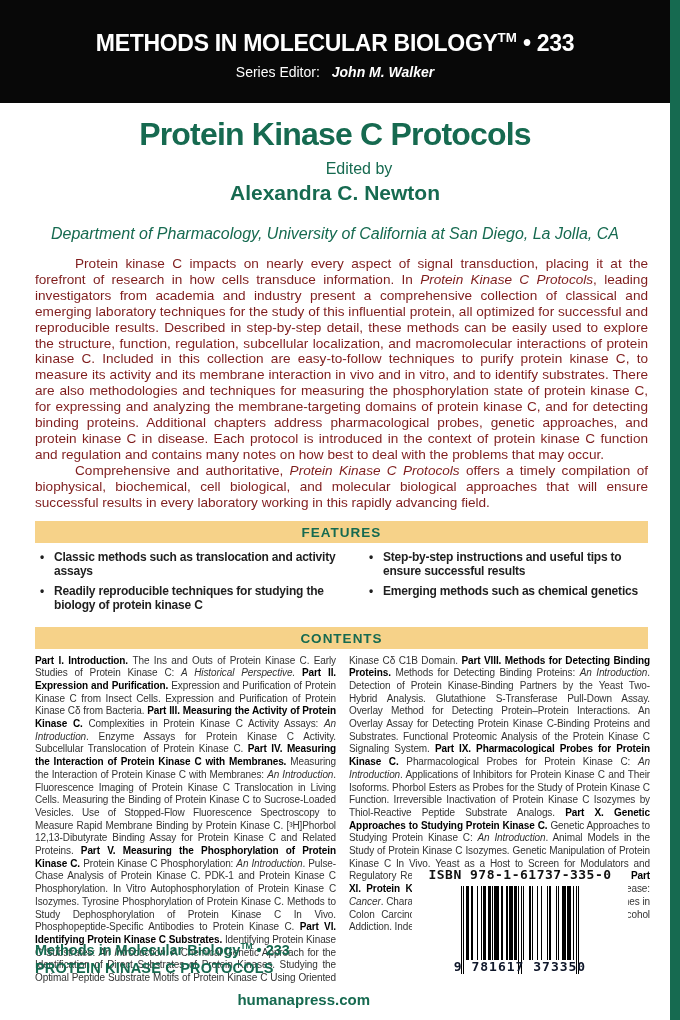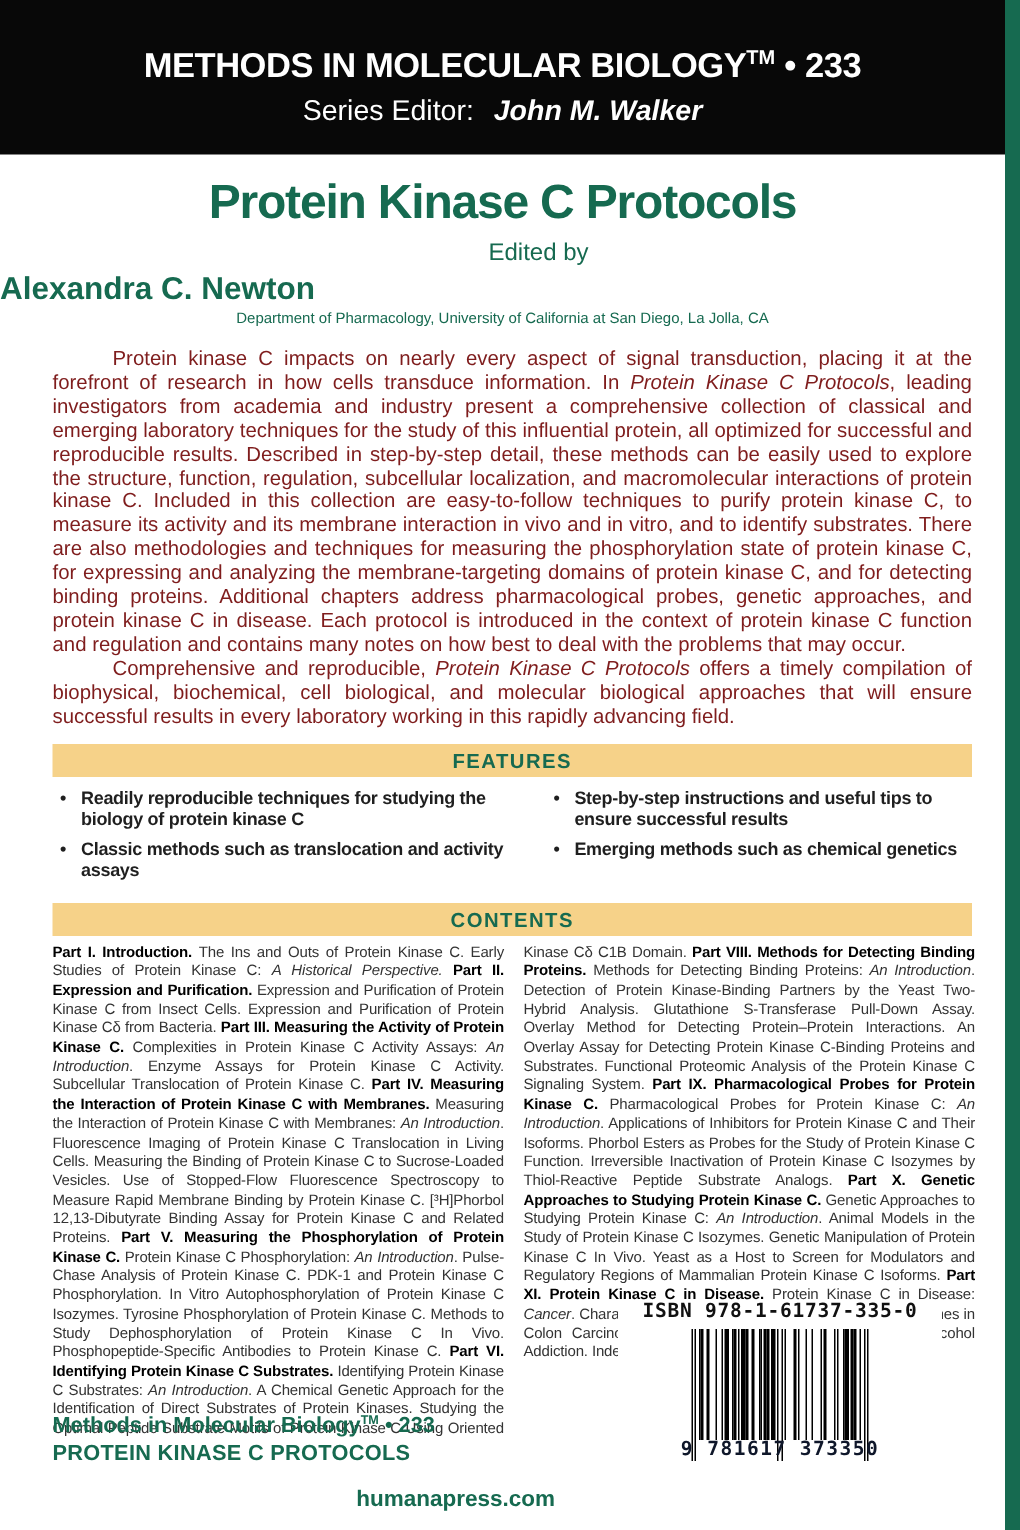--- a/index.html
+++ b/index.html
@@ -12,32 +12,32 @@
     position:relative;width:680px;height:1020px;background:#ffffff;
     font-family:"Liberation Sans",sans-serif;overflow:hidden;margin:0 auto;
   }
   .edge-strip{position:absolute;top:0;right:0;width:10px;height:1020px;background:var(--green);}
   
   .topbar{
     position:absolute;top:0;left:0;width:670px;height:103px;background:var(--topbar);
     color:#fff;text-align:center;box-sizing:border-box;padding-top:30px;
   }
   .series-title{font-size:23px;font-weight:bold;letter-spacing:-0.3px;}
-  .series-editor{margin-top:7px;font-size:19px;}
+  .series-editor{margin-top:7px;font-size:14px;}
   .series-editor .label{font-weight:normal;}
   .series-editor .name{font-weight:bold;font-style:italic;margin-left:8px;}
   
   .main{position:absolute;top:103px;left:0;width:670px;}
   .book-title{
     margin:13px 0 0 0;text-align:center;color:var(--green);
     font-size:32px;font-weight:bold;letter-spacing:-0.8px;
   }
   .edited-by{margin-top:7px;text-align:center;color:var(--green);font-size:16px;padding-left:48px;}
-  .editor-name{margin-top:3px;text-align:left;color:var(--green);font-size:21px;font-weight:bold;}
-  .affiliation{margin-top:2px;text-align:center;color:var(--green);font-size:10px;}
+  .editor-name{margin-top:3px;text-align:center;color:var(--green);font-size:21px;font-weight:bold;}
+  .affiliation{margin-top:20px;text-align:center;color:var(--green);font-size:16px;font-style:italic;}
   .body-para{
     margin:0 22px 0 35px;text-align:justify;color:#7f1d1d;
     font-size:13.6px;line-height:15.9px;text-indent:40px;
   }
   .body-para.first{margin-top:13px;}
   .rt-i{font-style:italic;}
   .rt-b{font-weight:bold;color:#000;}
   .rt-sup{font-size:58%;vertical-align:super;letter-spacing:0;}
   .section-bar{
     margin:10px 22px 0 35px;height:22px;background:var(--tan);
@@ -100,28 +100,28 @@
     </div>
   </header>
 
   <main class="main">
     <h1 class="book-title">Protein Kinase C Protocols</h1>
     <div class="edited-by">Edited by</div>
     <div class="editor-name">Alexandra C. Newton</div>
     <div class="affiliation">Department of Pharmacology, University of California at San Diego, La Jolla, CA</div>
 
     <p class="body-para first"><span>Protein kinase C impacts on nearly every aspect of signal transduction, placing it at the forefront of research in how cells transduce information. In </span><span class="rt-i">Protein Kinase C Protocols</span><span>, leading investigators from academia and industry present a comprehensive collection of classical and emerging laboratory techniques for the study of this influential protein, all optimized for successful and reproducible results. Described in step-by-step detail, these methods can be easily used to explore the structure, function, regulation, subcellular localization, and macromolecular interactions of protein kinase C. Included in this collection are easy-to-follow techniques to purify protein kinase C, to measure its activity and its membrane interaction in vivo and in vitro, and to identify substrates. There are also methodologies and techniques for measuring the phosphorylation state of protein kinase C, for expressing and analyzing the membrane-targeting domains of protein kinase C, and for detecting binding proteins. Additional chapters address pharmacological probes, genetic approaches, and protein kinase C in disease. Each protocol is introduced in the context of protein kinase C function and regulation and contains many notes on how best to deal with the problems that may occur.</span></p>
-    <p class="body-para"><span>Comprehensive and reproducible, </span><span class="rt-i">Protein Kinase C Protocols</span><span> offers a timely compilation of biophysical, biochemical, cell biological, and molecular biological approaches that will ensure successful results in every laboratory working in this rapidly advancing field.</span></p>
+    <p class="body-para"><span>Comprehensive and authoritative, </span><span class="rt-i">Protein Kinase C Protocols</span><span> offers a timely compilation of biophysical, biochemical, cell biological, and molecular biological approaches that will ensure successful results in every laboratory working in this rapidly advancing field.</span></p>
 
     <div class="section-bar">FEATURES</div>
 
     <div class="features">
       <ul class="col-left">
+        <li class="feature-item">Classic methods such as translocation and activity assays</li>
         <li class="feature-item">Readily reproducible techniques for studying the biology of protein kinase C</li>
-        <li class="feature-item">Classic methods such as translocation and activity assays</li>
       </ul>
       <ul class="col-right">
         <li class="feature-item">Step-by-step instructions and useful tips to ensure successful results</li>
         <li class="feature-item">Emerging methods such as chemical genetics</li>
       </ul>
     </div>
 
     <div class="section-bar contents-bar">CONTENTS</div>
 
     <div class="contents">

